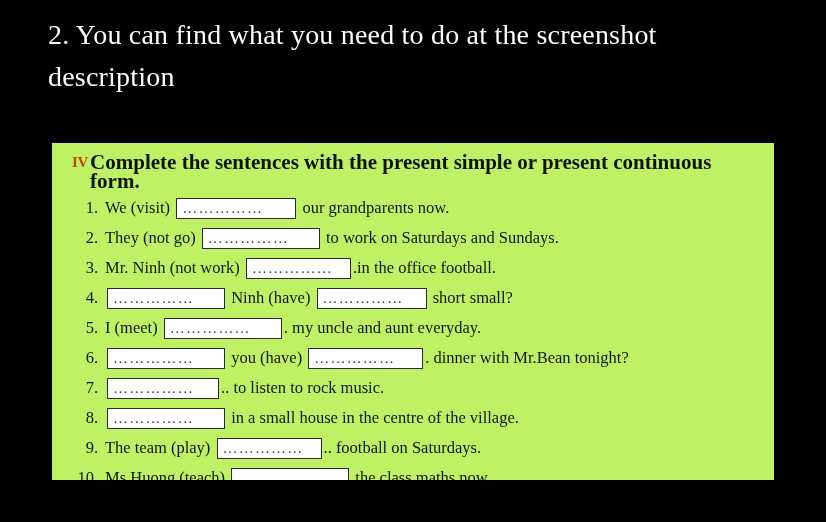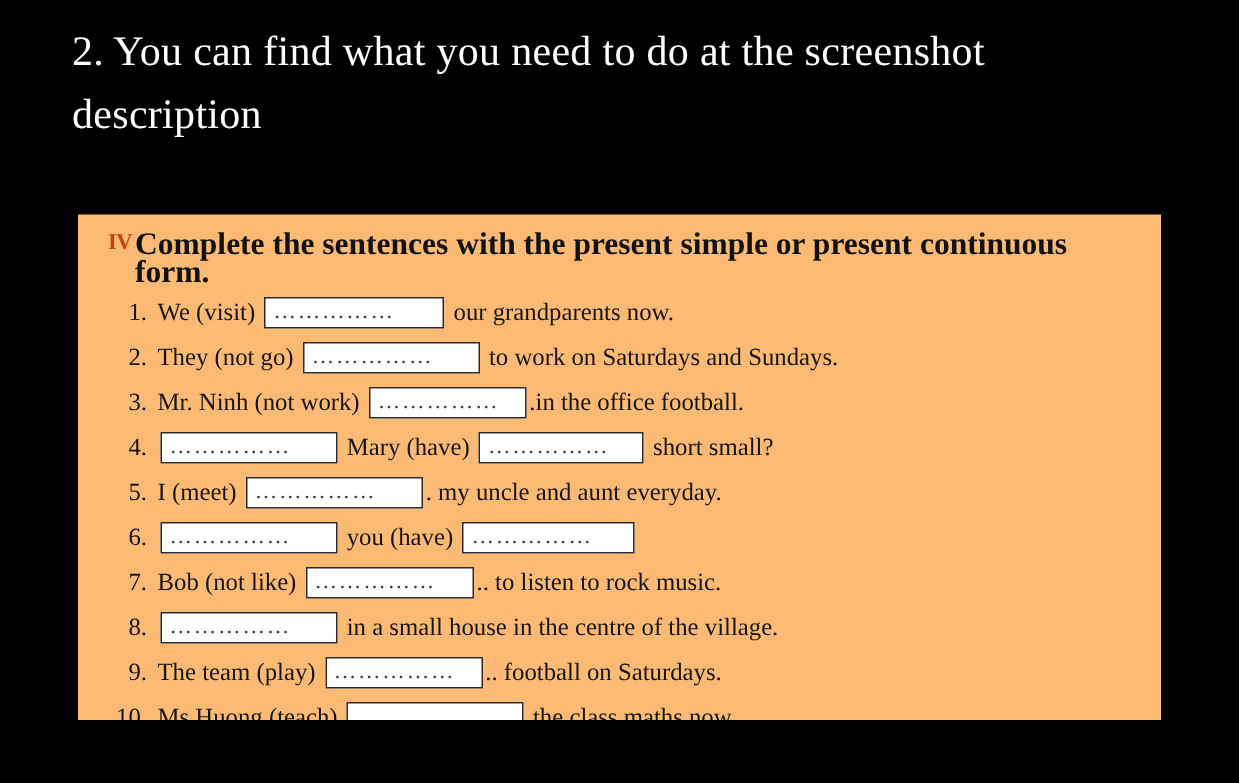--- a/index.html
+++ b/index.html
@@ -35,21 +35,21 @@
     letter-spacing: 0.2px;
   }
 
   
   #worksheet {
     position: absolute;
     left: 52px;
     top: 143px;
     width: 722px;
     height: 337px;
-    background: #fdba74;
+    background: #bef264;
     box-sizing: border-box;
     padding: 10px 12px 8px 12px;
     overflow: hidden;
   }
 
   #ws-title-row {
     display: flex;
     align-items: flex-start;
     gap: 2px;
     margin-left: 8px;
@@ -162,21 +162,21 @@
           <span class="blank" style="width: 105px;">
             <span class="dots">……………</span>
           </span>
           <span class="q-seg">.in the office football.</span>
         </li>
         <li class="q-item">
           <span class="q-num">4.</span>
           <span class="blank" style="width: 118px;">
             <span class="dots">……………</span>
           </span>
-          <span class="q-seg"> Mary (have) </span>
+          <span class="q-seg"> Ninh (have) </span>
           <span class="blank" style="width: 110px;">
             <span class="dots">……………</span>
           </span>
           <span class="q-seg"> short small?</span>
         </li>
         <li class="q-item">
           <span class="q-num">5.</span>
           <span class="q-seg">I (meet) </span>
           <span class="blank" style="width: 118px;">
             <span class="dots">……………</span>
@@ -185,24 +185,24 @@
         </li>
         <li class="q-item">
           <span class="q-num">6.</span>
           <span class="blank" style="width: 118px;">
             <span class="dots">……………</span>
           </span>
           <span class="q-seg"> you (have) </span>
           <span class="blank" style="width: 115px;">
             <span class="dots">……………</span>
           </span>
+          <span class="q-seg">. dinner with Mr.Bean tonight?</span>
         </li>
         <li class="q-item">
           <span class="q-num">7.</span>
-          <span class="q-seg">Bob (not like) </span>
           <span class="blank" style="width: 112px;">
             <span class="dots">……………</span>
           </span>
           <span class="q-seg">.. to listen to rock music.</span>
         </li>
         <li class="q-item">
           <span class="q-num">8.</span>
           <span class="blank" style="width: 118px;">
             <span class="dots">……………</span>
           </span>

